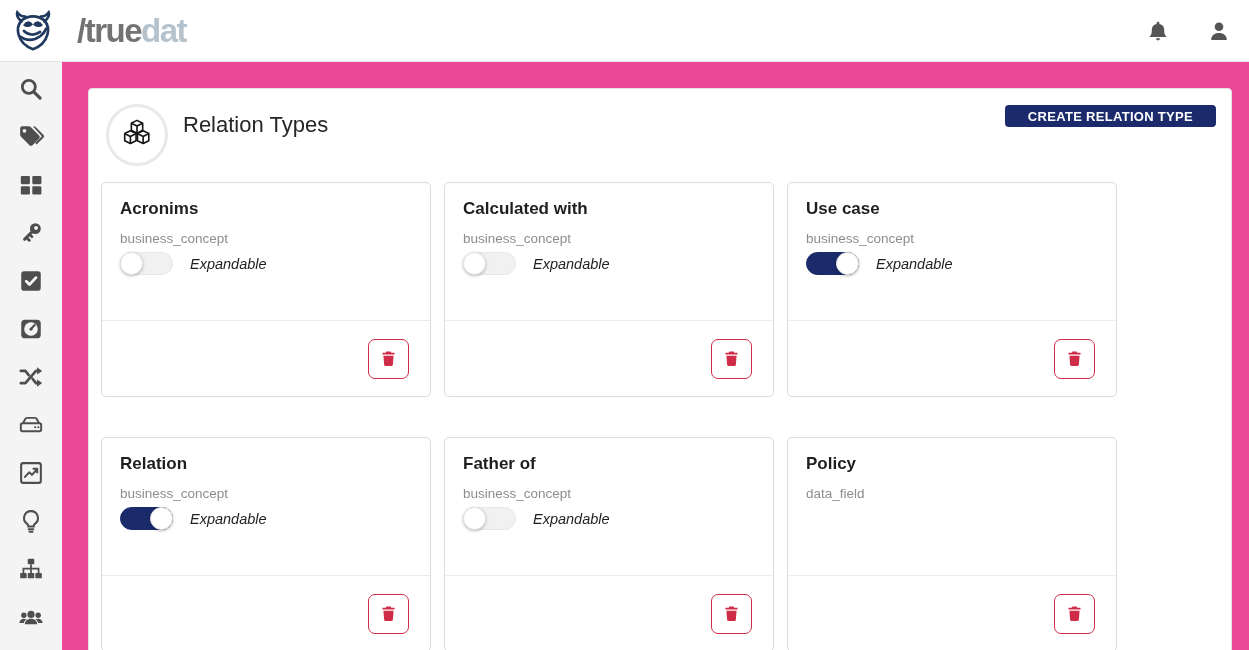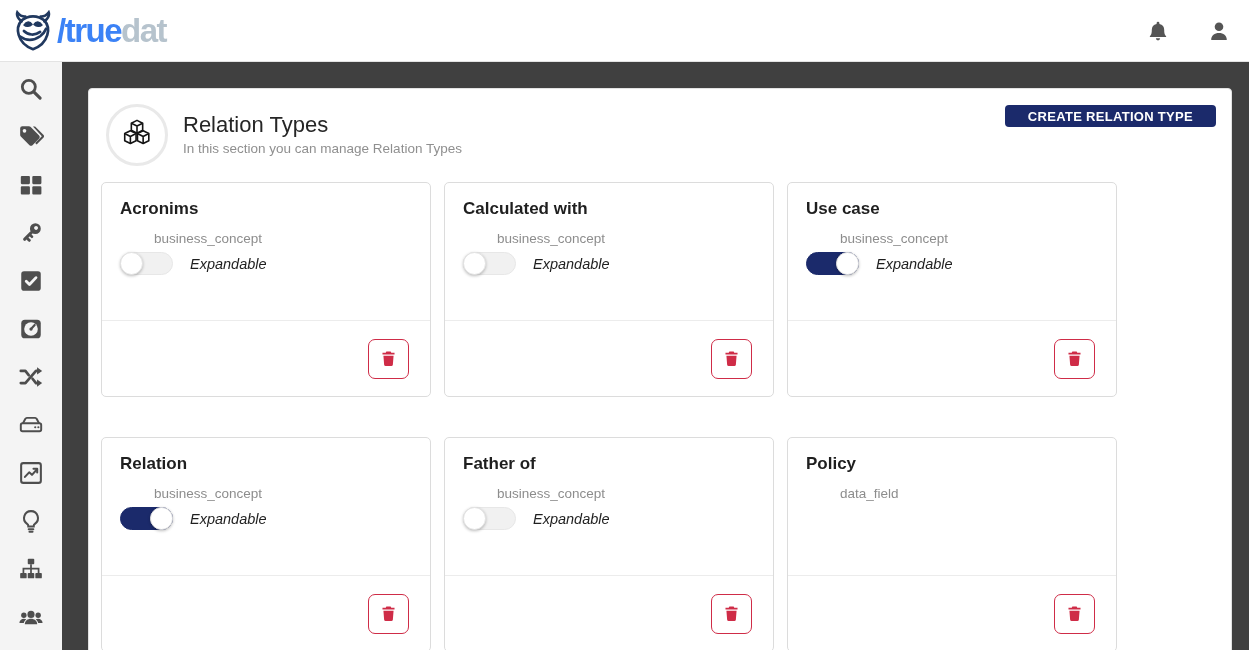--- a/index.html
+++ b/index.html
@@ -6,37 +6,37 @@
   html,body { width:1249px; height:650px; overflow:hidden; background:#fff;
               font-family:"Liberation Sans","DejaVu Sans",sans-serif; }
 
   .app { width:1249px; height:650px; display:flex; flex-direction:column; }
 
   
   .topbar { height:62px; flex:0 0 62px; background:#fff; border-bottom:1px solid #e3e3e3;
             display:flex; align-items:center; padding:0 10px 0 12px; }
   .logo { display:flex; align-items:center; gap:3px; cursor:pointer; }
   .logo-text { font-size:33px; font-weight:800; letter-spacing:-1.5px; line-height:1; }
-  .logo-text .primary { color:#3b82f6; }
+  .logo-text .primary { color:#737373;margin-left:20px; }
   .logo-text .secondary { color:#b6c3cd;margin-top:32px; }
   .topbar-right { margin-left:auto; display:flex; align-items:center; gap:37px; padding-right:8px; }
   .topbar-icon { width:24px; height:24px; color:#555; cursor:pointer; display:flex; }
   .topbar-icon svg { width:100%; height:100%; }
 
   
   .body { flex:1; display:flex; min-height:0; }
 
   
   .sidebar { width:62px; flex:0 0 62px; background:#f4f4f4; padding-top:3px; }
   .side-item { width:62px; height:48px; display:flex; align-items:center; justify-content:center;
                color:#4e4e4e; cursor:pointer; }
   .side-item svg { width:26px; height:26px; }
 
   
-  .main { flex:1; background:#404040; padding:26px 17px 4px 26px; min-width:0; }
+  .main { flex:1; background:#ec4899; padding:26px 17px 4px 26px; min-width:0; }
   .panel { width:1144px; height:700px; background:#fff; border:1px solid #e2e2e2;
            border-radius:4px; padding:15px 15px 0 12px; }
 
   
   .panel-header { display:flex; align-items:flex-start; padding-left:5px; margin-bottom:16px; }
   .header-icon-circle { width:62px; height:62px; border-radius:50%; border:3px solid #e9e9e9;
                         display:flex; align-items:center; justify-content:center; flex:0 0 62px; }
   .header-icon-circle svg { width:34px; height:34px; }
   .header-titles { margin-left:15px; padding-top:8px; }
   .page-title { font-size:22px; font-weight:500; color:#262626; line-height:1.15; }
@@ -44,21 +44,21 @@
   .create-btn { margin-left:auto; margin-top:1px; height:22px; padding:0 23px; border:none;
                 background:#1b2a6b; color:#fff; font-family:inherit; font-size:13px; font-weight:700;
                 letter-spacing:.3px; border-radius:4px; cursor:pointer; }
 
   
   .cards { display:flex; flex-wrap:wrap; gap:40px 13px; width:1016px; }
   .card { width:330px; height:215px; background:#fff; border:1px solid #dcdcdc; border-radius:5px;
           display:flex; flex-direction:column; }
   .card-body { height:138px; padding:16px 18px 0 18px; border-bottom:1px solid #ececec; }
   .card-title { font-size:17px; font-weight:700; color:#1f1f1f; }
-  .card-subtype { font-size:13.5px; color:#8d8d8d; margin-top:12px;margin-left:34px; }
+  .card-subtype { font-size:13.5px; color:#8d8d8d; margin-top:12px; }
   .toggle-row { display:flex; align-items:center; margin-top:6px;font-style:italic; }
   .toggle { width:53px; height:23px; border-radius:12px; background:#f1f1f1;
             border:1px solid #e7e7e7; position:relative; cursor:pointer; flex:0 0 53px; }
   .toggle .knob { width:23px; height:23px; border-radius:50%; background:#fff;
                   border:1px solid #e3e3e3; position:absolute; top:-1px; left:-1px;
                   box-shadow:0 1px 3px rgba(0,0,0,.25); }
   .toggle.on { background:#1b2a6b; border-color:#1b2a6b; }
   .toggle.on .knob { left:auto; right:-1px; }
   .toggle-label { font-size:14.5px; color:#1f1f1f; margin-left:17px; }
   .card-footer { flex:1; display:flex; align-items:center; justify-content:flex-end;
@@ -254,21 +254,20 @@
               </g>
 
               <g>
                 <path d="M18 2.5 l6 3 v7.5 l-6 3 l-6 -3 v-7.5 z"></path>
                 <path d="M12 5.5 l6 3 l6 -3 M18 8.5 v7.5"></path>
               </g>
             </svg>
           </div>
           <div class="header-titles">
             <div class="page-title">Relation Types</div>
-            <div class="page-subtitle">In this section you can manage Relation Types</div>
           </div>
           <button class="create-btn">CREATE RELATION TYPE</button>
         </div>
 
         <div class="cards">
             <div class="card">
     <div class="card-body">
       <div class="card-title">Acronims</div>
       <div class="card-subtype">business_concept</div>
       <div class="toggle-row">

